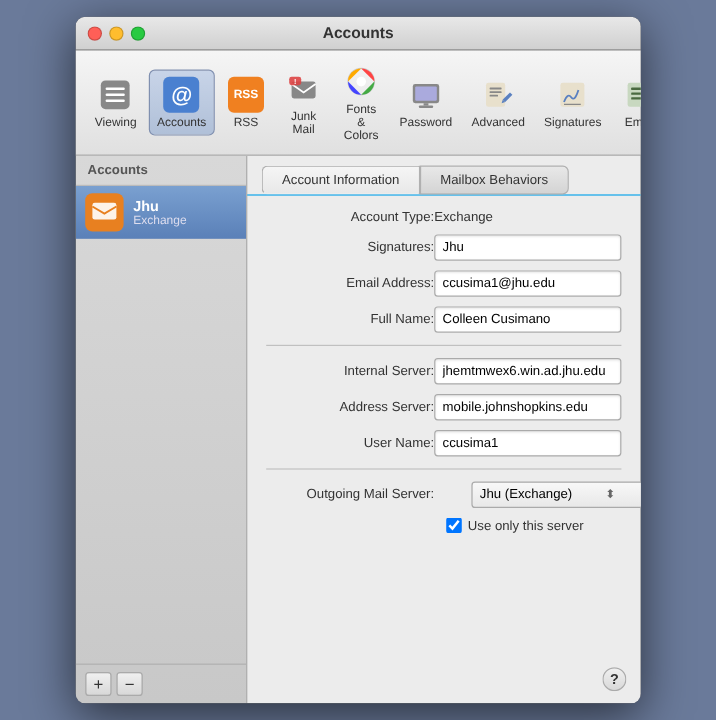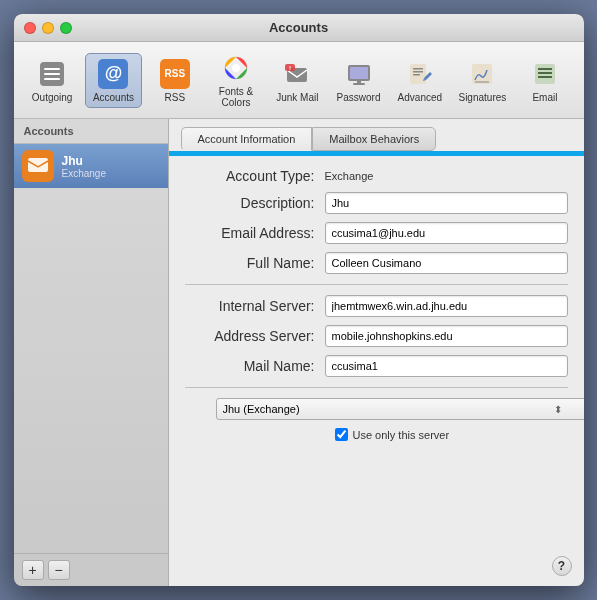--- a/index.html
+++ b/index.html
@@ -8,21 +8,21 @@
       font-size: 12px;
       background: #6a7a9a;
       width: 597px;
       height: 600px;
       overflow: hidden;
       display: flex;
       align-items: center;
       justify-content: center;
     }
     .window {
-      width: 570px;
+      width: 471px;
       height: 572px;
       background: #737373;
       border-radius: 8px;
       box-shadow: 0 10px 40px rgba(0,0,0,0.6);
       display: flex;
       flex-direction: column;
       overflow: hidden;
     }
     
     .title-bar {
@@ -178,21 +178,21 @@
       display: flex;
       flex-direction: column;
       background: #ececec;
       position: relative;
     }
     
     .tabs {
       display: flex;
       gap: 0;
       padding: 8px 12px 0;
-      border-bottom: 5px solid #0ea5e9;
+      border-bottom: 1px solid #0ea5e9;
     }
     .tab {
       padding: 5px 16px;
       font-size: 11px;
       border: 1px solid #b0b0b0;
       cursor: pointer;
       color: #333;
       background: linear-gradient(to bottom, #e8e8e8, #d4d4d4);
     }
     .tab:first-child { border-radius: 5px 0 0 5px; }
@@ -210,22 +210,21 @@
       overflow-y: auto;
     }
     .form-row {
       display: flex;
       align-items: center;
       margin-bottom: 8px;
     }
     .form-label {
       text-align: right;
       width: 140px;
-      padding-right: 10px;
-      font-size: 14px;
+      font-size: 11px;
       color: #333;
       flex-shrink: 0;
     }
     .form-value {
       font-size: 11px;
       color: #333;
     }
     .form-input {
       flex: 1;
       height: 22px;
@@ -306,57 +305,57 @@
   <div class="toolbar">
     <div class="toolbar-item">
       <div class="toolbar-icon">
         <svg width="28" height="28" viewBox="0 0 28 28">
           <rect x="2" y="2" width="24" height="24" rx="4" fill="#888"></rect>
           <rect x="6" y="8" width="16" height="2" rx="1" fill="white"></rect>
           <rect x="6" y="13" width="16" height="2" rx="1" fill="white"></rect>
           <rect x="6" y="18" width="16" height="2" rx="1" fill="white"></rect>
         </svg>
       </div>
-      <span class="toolbar-label">Outgoing</span>
+      <span class="toolbar-label">Viewing</span>
     </div>
     <div class="toolbar-item active">
       <div class="toolbar-icon">
         <div class="icon-accounts-box">@</div>
       </div>
       <span class="toolbar-label">Accounts</span>
     </div>
     <div class="toolbar-item">
       <div class="toolbar-icon">
         <div class="icon-rss-box">RSS</div>
       </div>
       <span class="toolbar-label">RSS</span>
+    </div>
+    <div class="toolbar-item">
+      <div class="toolbar-icon">
+        <svg width="28" height="28" viewBox="0 0 28 28">
+          <rect x="4" y="8" width="20" height="14" rx="2" fill="#888"></rect>
+          <path d="M4 10 L14 17 L24 10" stroke="white" stroke-width="1.5" fill="none"></path>
+          <rect x="2" y="4" width="10" height="7" rx="2" fill="#d44" opacity="0.9"></rect>
+          <text x="7" y="10" font-size="6" fill="white" text-anchor="middle" font-weight="bold">!</text>
+        </svg>
+      </div>
+      <span class="toolbar-label">Junk Mail</span>
     </div>
     <div class="toolbar-item">
       <div class="toolbar-icon">
         <svg width="28" height="28" viewBox="0 0 28 28">
           <circle cx="14" cy="14" r="11" fill="none" stroke="#ccc" stroke-width="1"></circle>
           <path d="M14 3 A11 11 0 0 1 25 14" fill="#f44"></path>
           <path d="M25 14 A11 11 0 0 1 14 25" fill="#4a4"></path>
           <path d="M14 25 A11 11 0 0 1 3 14" fill="#44f"></path>
           <path d="M3 14 A11 11 0 0 1 14 3" fill="#fa0"></path>
           <circle cx="14" cy="14" r="4" fill="white"></circle>
         </svg>
       </div>
       <span class="toolbar-label">Fonts &amp; Colors</span>
-    </div>
-    <div class="toolbar-item">
-      <div class="toolbar-icon">
-        <svg width="28" height="28" viewBox="0 0 28 28">
-          <rect x="4" y="8" width="20" height="14" rx="2" fill="#888"></rect>
-          <path d="M4 10 L14 17 L24 10" stroke="white" stroke-width="1.5" fill="none"></path>
-          <rect x="2" y="4" width="10" height="7" rx="2" fill="#d44" opacity="0.9"></rect>
-          <text x="7" y="10" font-size="6" fill="white" text-anchor="middle" font-weight="bold">!</text>
-        </svg>
-      </div>
-      <span class="toolbar-label">Junk Mail</span>
     </div>
     <div class="toolbar-item">
       <div class="toolbar-icon">
         <svg width="28" height="28" viewBox="0 0 28 28">
           <rect x="3" y="5" width="22" height="16" rx="2" fill="#888"></rect>
           <rect x="5" y="7" width="18" height="12" rx="1" fill="#aad"></rect>
           <rect x="8" y="23" width="12" height="2" rx="1" fill="#888"></rect>
           <rect x="12" y="21" width="4" height="2" fill="#888"></rect>
         </svg>
       </div>
@@ -434,21 +433,21 @@
       </div>
 
       <div class="form-area">
 
         <div class="form-row">
           <label class="form-label">Account Type:</label>
           <span class="form-value">Exchange</span>
         </div>
 
         <div class="form-row">
-          <label class="form-label">Description:</label>
+          <label class="form-label">Signatures:</label>
           <input class="form-input" type="text" value="Jhu" style="">
         </div>
 
         <div class="form-row">
           <label class="form-label">Email Address:</label>
           <input class="form-input" type="text" value="ccusima1@jhu.edu" style="">
         </div>
 
         <div class="form-row">
           <label class="form-label">Full Name:</label>
@@ -461,28 +460,29 @@
           <label class="form-label">Internal Server:</label>
           <input class="form-input" type="text" value="jhemtmwex6.win.ad.jhu.edu" style="">
         </div>
 
         <div class="form-row">
           <label class="form-label">Address Server:</label>
           <input class="form-input" type="text" value="mobile.johnshopkins.edu" style="">
         </div>
 
         <div class="form-row">
-          <label class="form-label">Mail Name:</label>
+          <label class="form-label">User Name:</label>
           <input class="form-input" type="text" value="ccusima1" style="">
         </div>
 
 
         <div class="form-separator"></div>
 
         <div class="form-row">
+          <label class="form-label">Outgoing Mail Server:</label>
           <div class="form-select-wrap">
             <select class="form-select">
               <option>Jhu (Exchange)</option>
               <option>None</option>
             </select>
             <span class="select-arrow">⬍</span>
           </div>
         </div>
 
         <div class="checkbox-row">

